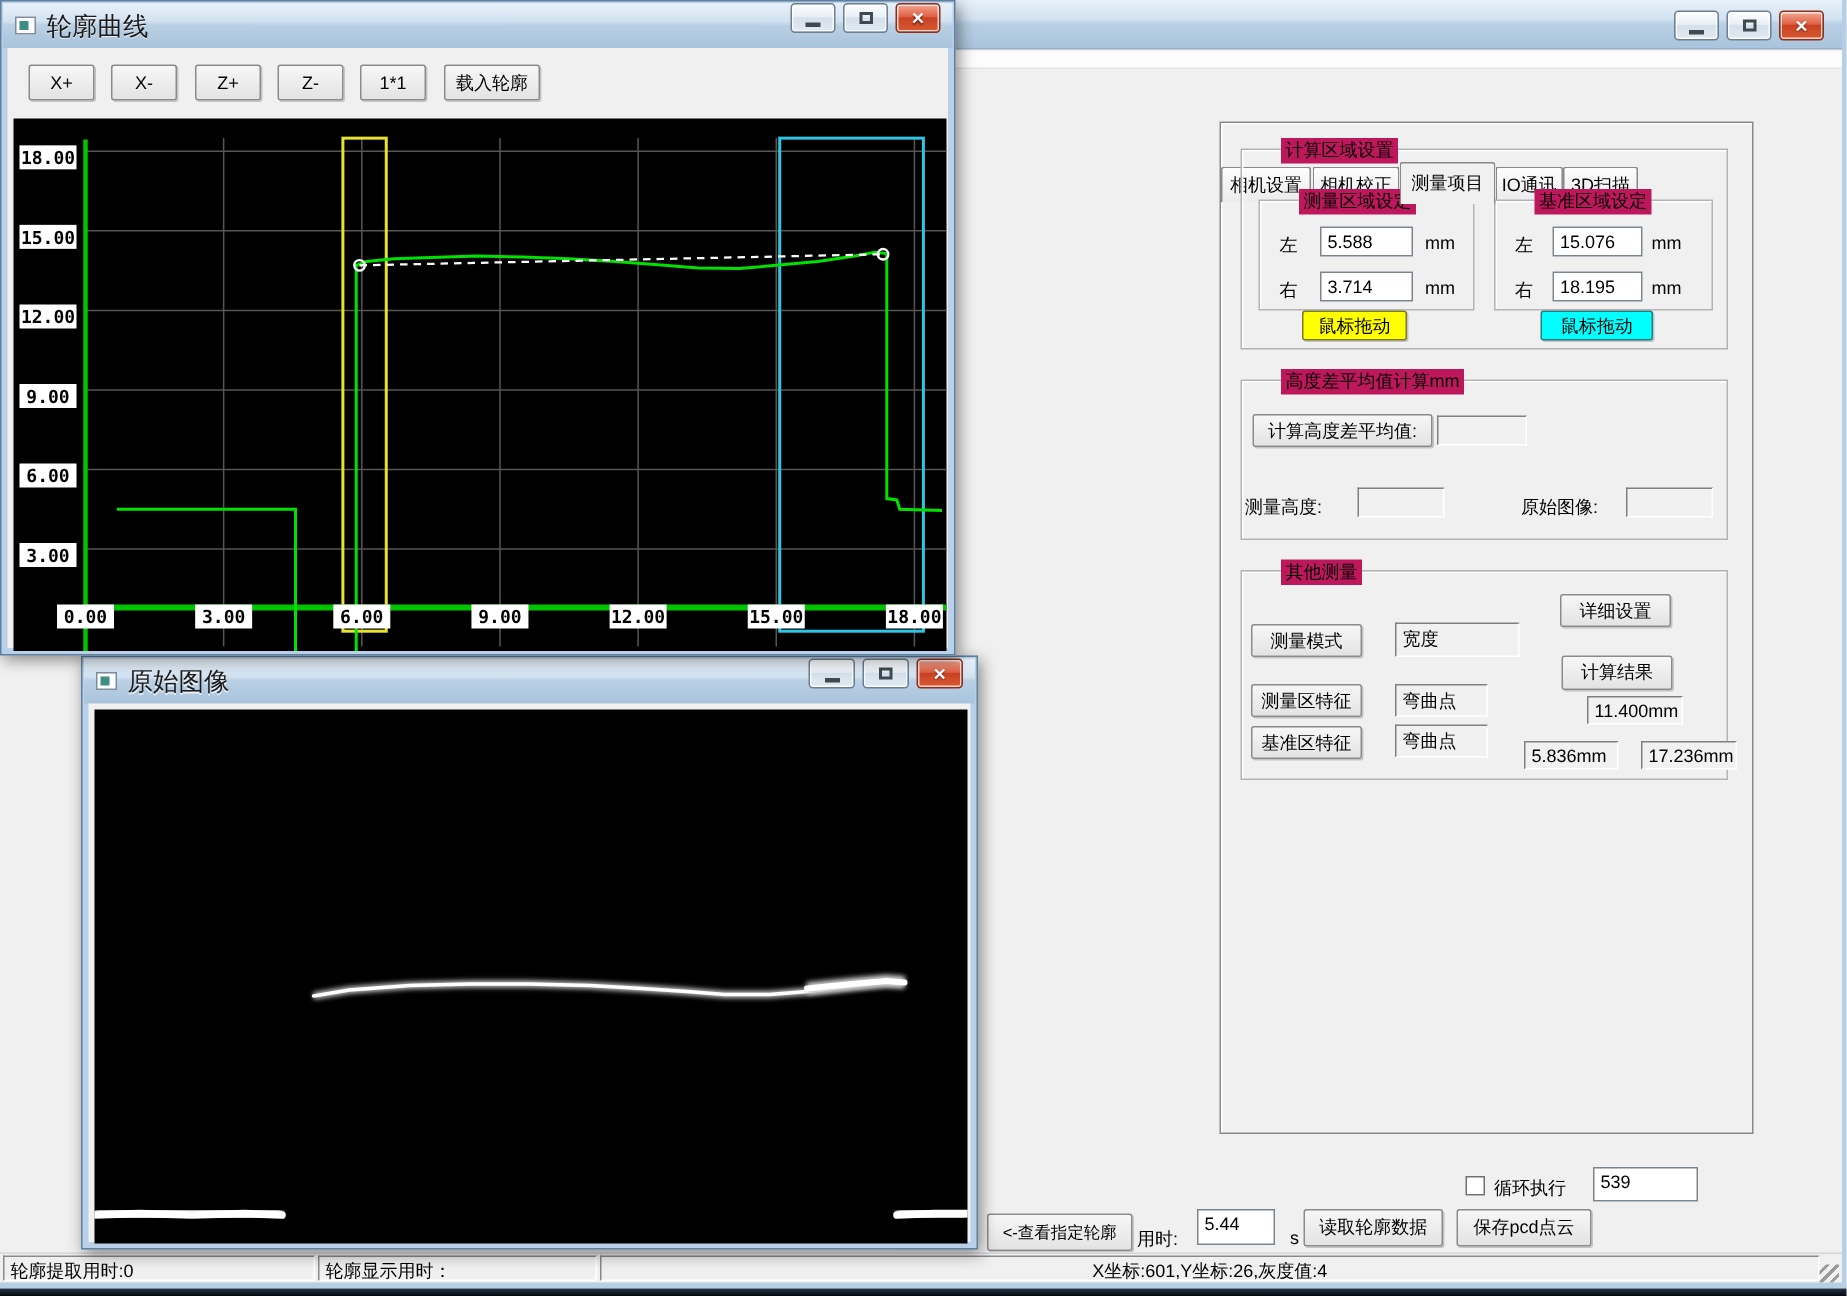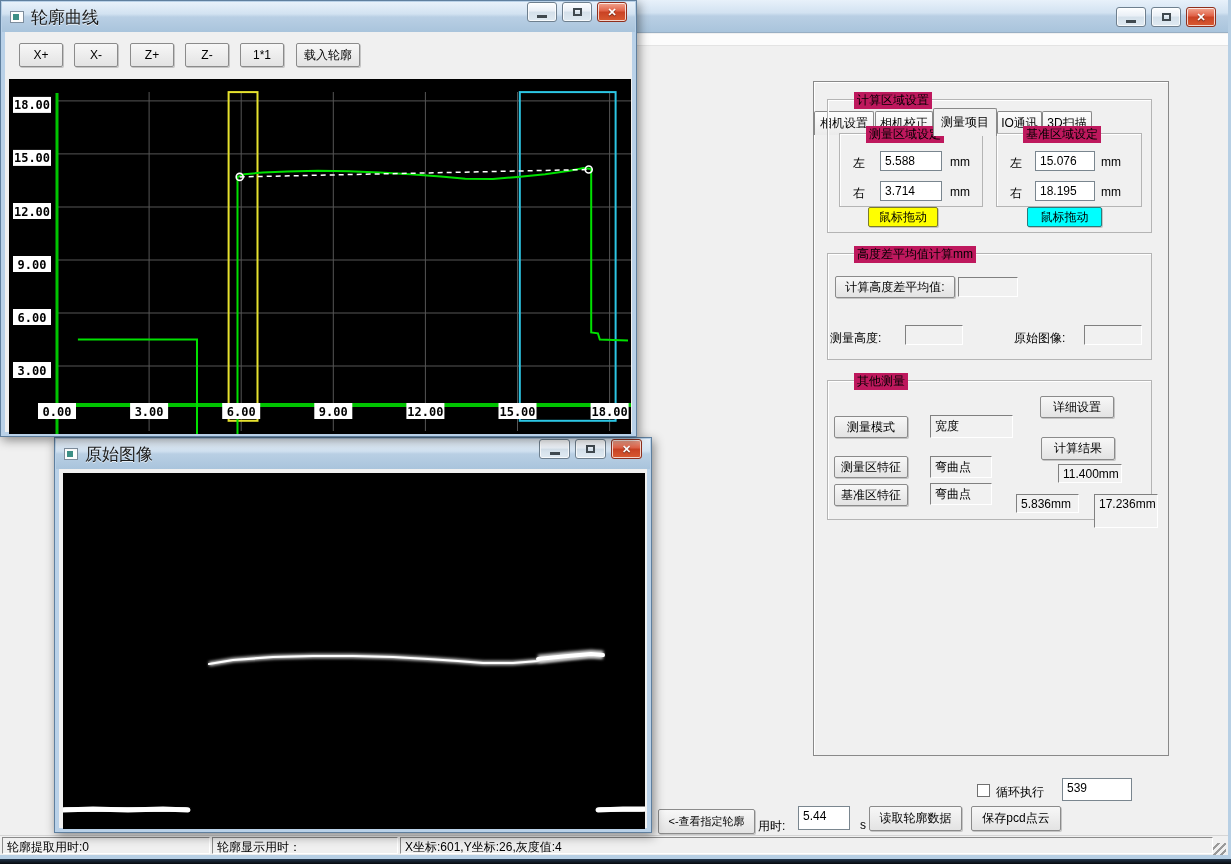--- a/index.html
+++ b/index.html
@@ -126,37 +126,37 @@
   <div class="btn" style="left:1040px;top:396px;width:74px;height:22px;">详细设置</div>
   <div class="btn" style="left:834px;top:416px;width:74px;height:22px;">测量模式</div>
   <div class="sunken" style="left:930px;top:415px;width:83px;height:23px;">宽度</div>
   <div class="btn" style="left:1041px;top:437px;width:74px;height:23px;">计算结果</div>
   <div class="btn" style="left:834px;top:456px;width:74px;height:22px;">测量区特征</div>
   <div class="sunken" style="left:930px;top:456px;width:62px;height:22px;">弯曲点</div>
   <div class="sunken" style="left:1058px;top:464px;width:64px;height:19px;">11.400mm</div>
   <div class="btn" style="left:834px;top:484px;width:74px;height:22px;">基准区特征</div>
   <div class="sunken" style="left:930px;top:483px;width:62px;height:22px;">弯曲点</div>
   <div class="sunken" style="left:1016px;top:494px;width:63px;height:19px;">5.836mm</div>
-  <div class="sunken" style="left:1094px;top:494px;width:64px;height:34px;">17.236mm</div>
+  <div class="sunken" style="left:1094px;top:494px;width:64px;height:19px;">17.236mm</div>
 
   <div class="field" style="left:598px;top:809px;width:52px;height:24px;text-align:right;">000</div>
   <div class="btn" style="left:658px;top:809px;width:97px;height:25px;font-size:11px;">&lt;-查看指定轮廓</div>
   <span class="lbl" style="left:758px;top:818px;">用时:</span>
   <div class="field" style="left:798px;top:806px;width:52px;height:24px;">5.44</div>
   <span class="lbl" style="left:860px;top:818px;">s</span>
   <div class="btn" style="left:869px;top:806px;width:93px;height:25px;">读取轮廓数据</div>
   <div class="btn" style="left:971px;top:806px;width:90px;height:25px;">保存pcd点云</div>
   <div class="checkbox" style="left:977px;top:784px;"></div>
   <span class="lbl" style="left:996px;top:784px;">循环执行</span>
   <div class="field" style="left:1062px;top:778px;width:70px;height:23px;">539</div>
 
   <div class="abs" style="left:0;top:835px;width:1228px;height:20px;background:#f0f0f0;border-top:1px solid #d5d5d5;"></div>
   <div class="statuspanel" style="left:2px;width:208px;">轮廓提取用时:0</div>
   <div class="statuspanel" style="left:212px;width:186px;">轮廓显示用时：</div>
-  <div class="statuspanel" style="left:400px;width:813px;">X坐标:601,Y坐标:26,灰度值:4</div>
+  <div class="statuspanel" style="left:400px;width:813px;text-align:center;">X坐标:601,Y坐标:26,灰度值:4</div>
   <div class="abs" style="left:1213px;top:843px;width:13px;height:12px;
               background:repeating-linear-gradient(135deg,transparent 0 3px,#9a9a9a 3px 5px);"></div>
 
   <div class="abs" style="left:1228px;top:0;width:3px;height:858px;background:#b7cfe4;"></div>
   <div class="abs" style="left:0;top:855px;width:1231px;height:4px;background:#b7cfe4;"></div>
   <div class="abs" style="left:0;top:859px;width:1231px;height:5px;background:linear-gradient(#23354a,#05080d);"></div>
 </div>
 
 <div class="win" style="left:22px;top:437px;width:598px;height:396px;z-index:30;margin-left:32px;">
   <div class="titlebar">

